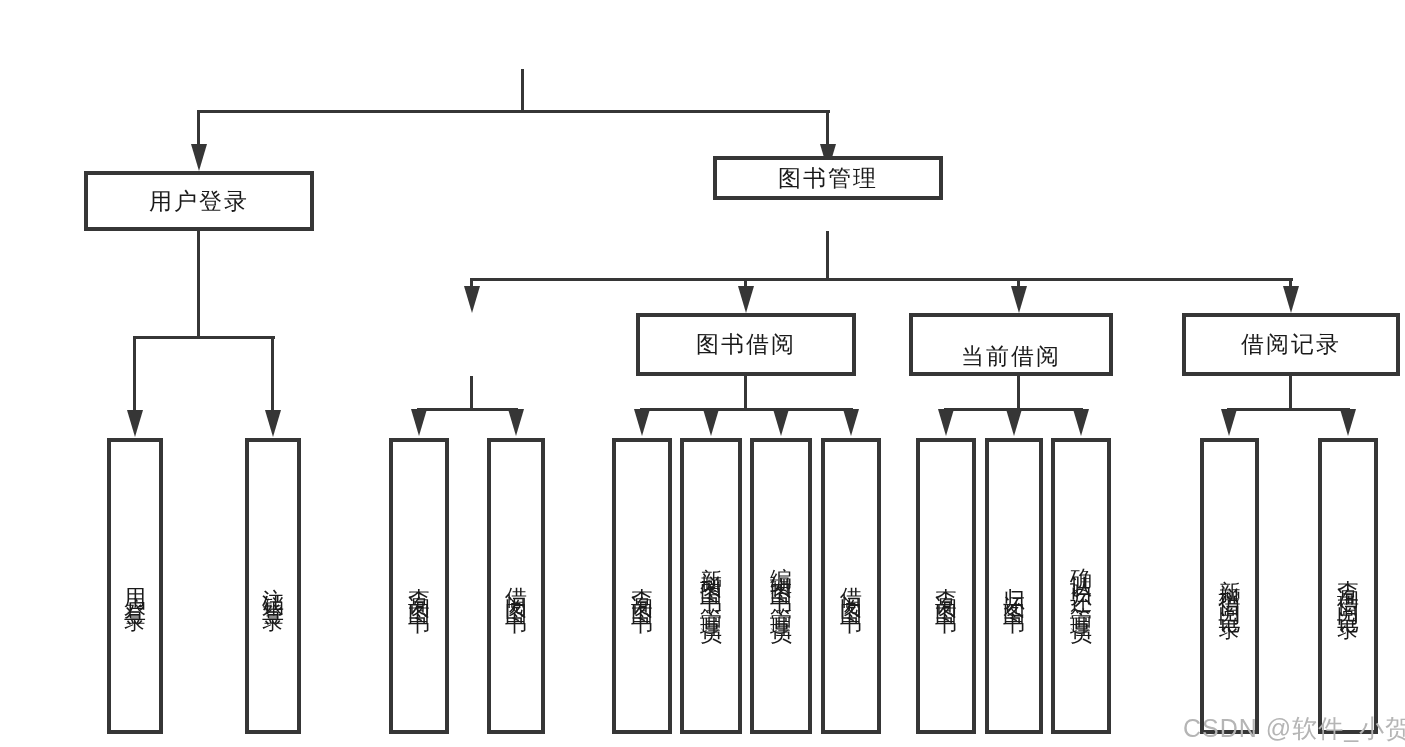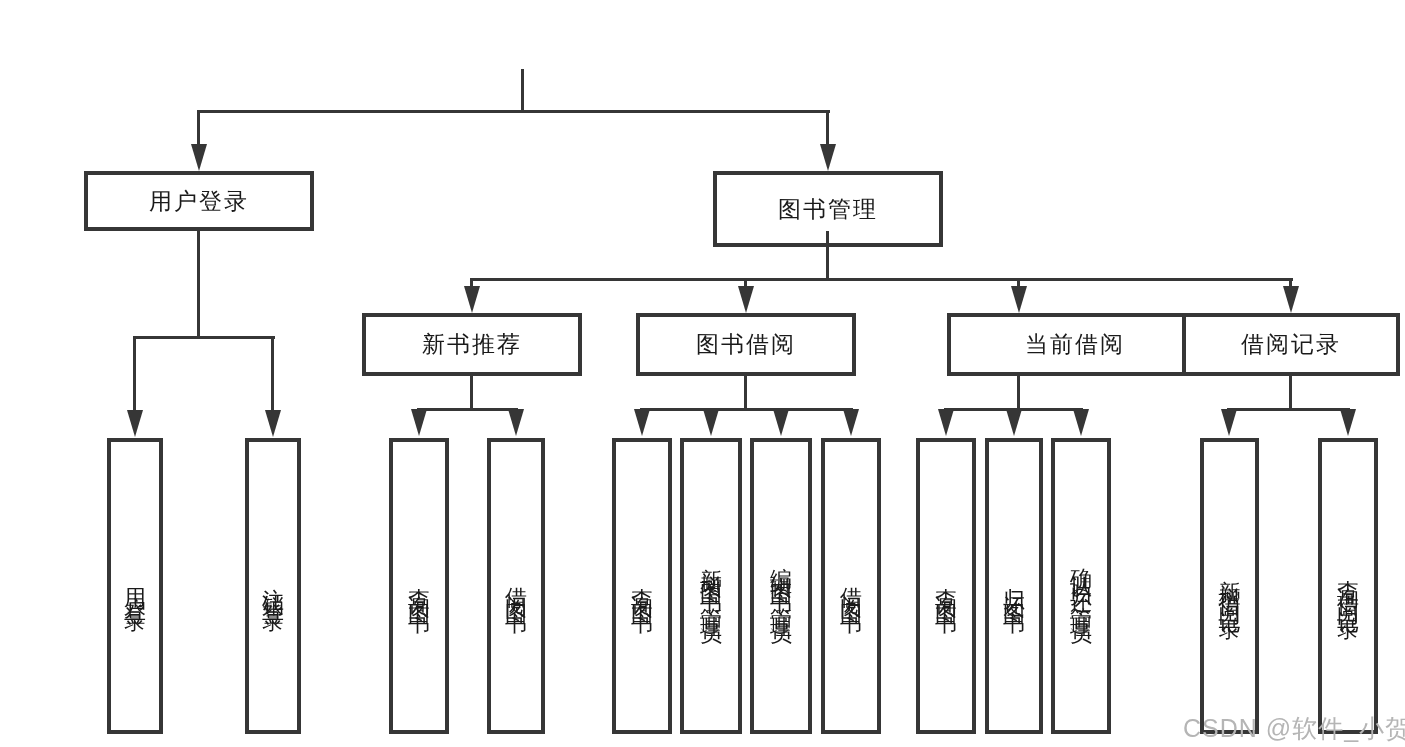--- a/index.html
+++ b/index.html
@@ -55,21 +55,21 @@
   <div class="vl" style="left:521px;top:69px;height:41px;"></div>
   <div class="hl" style="left:197px;top:110px;width:633px;"></div>
   <div class="vl" style="left:197px;top:110px;height:35px;"></div>
   <div class="ah" style="left:191px;top:144px;"></div>
   <div class="vl" style="left:826px;top:110px;height:35px;"></div>
   <div class="ah" style="left:820px;top:144px;"></div>
 
   <div class="hbox" style="left:84px;top:171px;width:230px;height:60px;">
     <span>用户登录</span>
   </div>
-  <div class="hbox" style="left:713px;top:171px;width:230px;height:76px;">
+  <div class="hbox" style="left:713px;top:156px;width:230px;height:44px;">
     <span>图书管理</span>
   </div>
 
   <div class="vl" style="left:197px;top:231px;height:105px;"></div>
   <div class="hl" style="left:133px;top:336px;width:142px;"></div>
   <div class="vl" style="left:133px;top:336px;height:76px;"></div>
   <div class="ah" style="left:127px;top:410px;"></div>
   <div class="vl" style="left:271px;top:336px;height:76px;"></div>
   <div class="ah" style="left:265px;top:410px;"></div>
 
@@ -77,27 +77,24 @@
   <div class="hl" style="left:470px;top:278px;width:823px;"></div>
   <div class="vl" style="left:470px;top:278px;height:10px;"></div>
   <div class="ah" style="left:464px;top:286px;"></div>
   <div class="vl" style="left:744px;top:278px;height:10px;"></div>
   <div class="ah" style="left:738px;top:286px;"></div>
   <div class="vl" style="left:1017px;top:278px;height:10px;"></div>
   <div class="ah" style="left:1011px;top:286px;"></div>
   <div class="vl" style="left:1289px;top:278px;height:10px;"></div>
   <div class="ah" style="left:1283px;top:286px;"></div>
 
-  <div class="hbox" style="left:362px;top:313px;width:220px;height:63px;">
-    <span>新书推荐</span>
-  </div>
   <div class="hbox" style="left:636px;top:313px;width:220px;height:63px;">
     <span>图书借阅</span>
   </div>
-  <div class="hbox" style="left:947px;top:313px;width:256px;height:63px;">
+  <div class="hbox" style="left:909px;top:313px;width:204px;height:63px;align-items:flex-end;">
     <span>当前借阅</span>
   </div>
   <div class="hbox" style="left:1182px;top:313px;width:218px;height:63px;">
     <span>借阅记录</span>
   </div>
 
   <div class="vl" style="left:470px;top:376px;height:32px;"></div>
   <div class="hl" style="left:417px;top:408px;width:101px;"></div>
   <div class="ah" style="left:411px;top:409px;"></div>
   <div class="ah" style="left:508px;top:409px;"></div>

